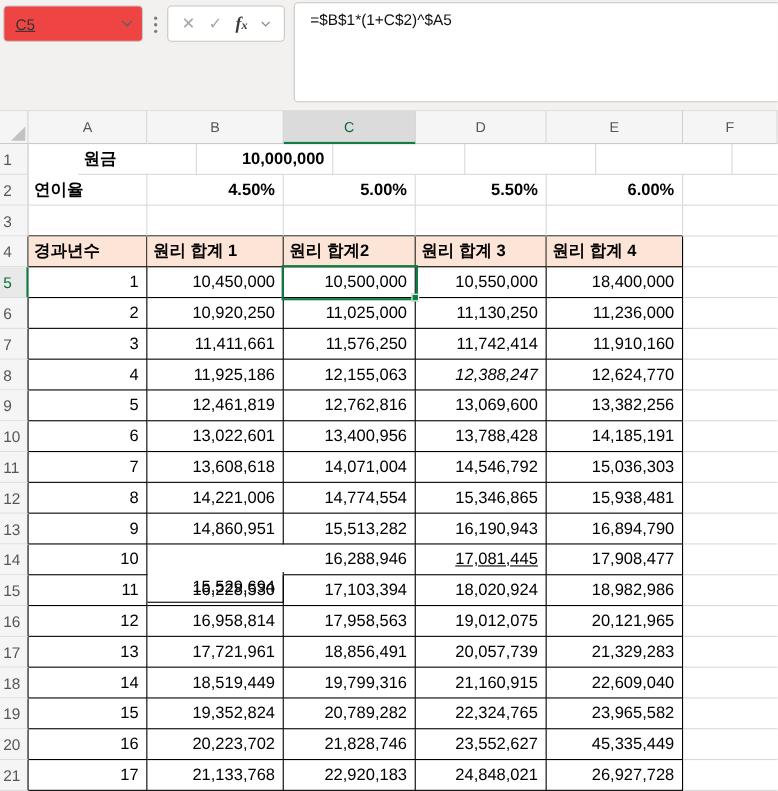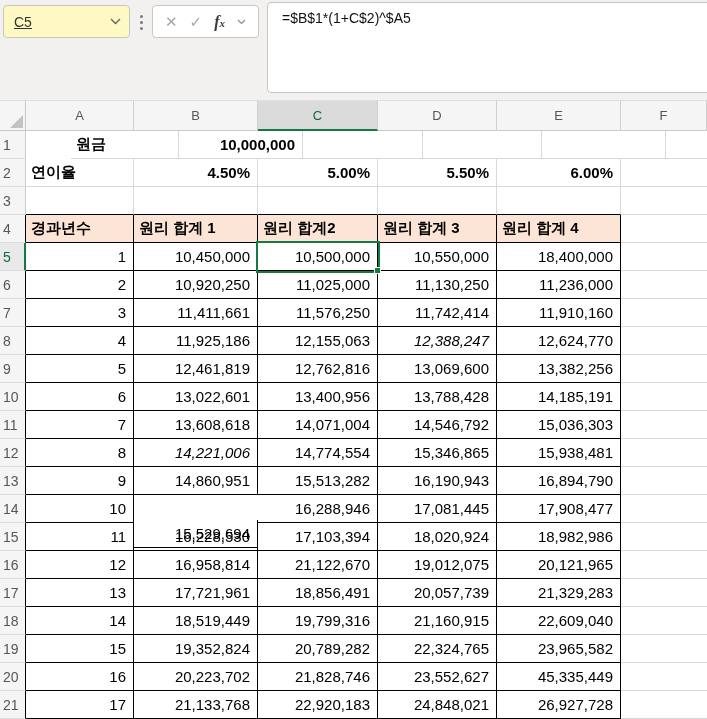--- a/index.html
+++ b/index.html
@@ -1,21 +1,21 @@
 <!DOCTYPE html>
 <html><head>
 <meta charset="utf-8">
 <style>
   * { margin:0; padding:0; box-sizing:border-box; }
   html,body { width:707px; height:719px; overflow:hidden; }
   body { font-family:"Liberation Sans","DejaVu Sans",sans-serif; background:#fff; position:relative; }
 
   
   .topbar { position:absolute; left:0; top:0; width:707px; height:100px; background:#f2f1ef; }
-  .namebox { position:absolute; left:3px; top:5px; width:127px; height:33px; background:#fef9c3;
+  .namebox { position:absolute; left:3px; top:5px; width:127px; height:33px; background:#ef4444;
              border:1px solid #c8c6c4; border-radius:4px; display:flex; align-items:center;
              padding:0 8px 0 10px; font-size:14px; color:#333;text-decoration:underline; }
   .namebox .nb-text { flex:1; }
   .dots-sep { position:absolute; left:137px; top:10px; width:8px; height:24px; display:flex;
               flex-direction:column; align-items:center; justify-content:center; gap:3px; }
   .dots-sep i { width:3px; height:3px; border-radius:50%; background:#7a7a7a; }
   .fxgroup { position:absolute; left:152px; top:5px; width:107px; height:33px; background:#fff;
              border:1px solid #c8c6c4; border-radius:4px; display:flex; align-items:center;
              justify-content:space-evenly; }
   .btn-x, .btn-check { font-size:15px; color:#a6a6a6; line-height:1; }
@@ -215,54 +215,54 @@
     <div class="row">
       <div class="cell table ar" style="width: 108px;">7</div>
       <div class="cell table ar" style="width: 124px;">13,608,618</div>
       <div class="cell table ar" style="width: 120px;">14,071,004</div>
       <div class="cell table ar" style="width: 119px;">14,546,792</div>
       <div class="cell table ar" style="width: 124px;">15,036,303</div>
       <div class="cell light noright" style="width: 86px;"></div>
     </div>
     <div class="row">
       <div class="cell table ar" style="width: 108px;">8</div>
-      <div class="cell table ar" style="width: 124px; font-style: italic;">14,221,006</div>
+      <div class="cell table ar" style="width: 124px;">14,221,006</div>
       <div class="cell table ar" style="width: 120px;">14,774,554</div>
       <div class="cell table ar" style="width: 119px;">15,346,865</div>
       <div class="cell table ar" style="width: 124px;">15,938,481</div>
       <div class="cell light noright" style="width: 86px;"></div>
     </div>
     <div class="row">
       <div class="cell table ar" style="width: 108px;">9</div>
       <div class="cell table ar" style="width: 124px;">14,860,951</div>
       <div class="cell table ar" style="width: 120px;">15,513,282</div>
       <div class="cell table ar" style="width: 119px;">16,190,943</div>
       <div class="cell table ar" style="width: 124px;">16,894,790</div>
       <div class="cell light noright" style="width: 86px;"></div>
     </div>
     <div class="row">
       <div class="cell table ar" style="width: 108px;">10</div>
       <div class="cell table ar" style="width: 124px; margin-top: 25px;">15,529,694</div>
       <div class="cell table ar" style="width: 120px;">16,288,946</div>
-      <div class="cell table ar" style="width: 119px;">17,081,445</div>
+      <div class="cell table ar" style="width: 119px; text-decoration: underline;">17,081,445</div>
       <div class="cell table ar" style="width: 124px;">17,908,477</div>
       <div class="cell light noright" style="width: 86px;"></div>
     </div>
     <div class="row">
       <div class="cell table ar" style="width: 108px;">11</div>
       <div class="cell table ar" style="width: 124px;">16,228,530</div>
       <div class="cell table ar" style="width: 120px;">17,103,394</div>
       <div class="cell table ar" style="width: 119px;">18,020,924</div>
       <div class="cell table ar" style="width: 124px;">18,982,986</div>
       <div class="cell light noright" style="width: 86px;"></div>
     </div>
     <div class="row">
       <div class="cell table ar" style="width: 108px;">12</div>
       <div class="cell table ar" style="width: 124px;">16,958,814</div>
-      <div class="cell table ar" style="width: 120px;">21,122,670</div>
+      <div class="cell table ar" style="width: 120px;">17,958,563</div>
       <div class="cell table ar" style="width: 119px;">19,012,075</div>
       <div class="cell table ar" style="width: 124px;">20,121,965</div>
       <div class="cell light noright" style="width: 86px;"></div>
     </div>
     <div class="row">
       <div class="cell table ar" style="width: 108px;">13</div>
       <div class="cell table ar" style="width: 124px;">17,721,961</div>
       <div class="cell table ar" style="width: 120px;">18,856,491</div>
       <div class="cell table ar" style="width: 119px;">20,057,739</div>
       <div class="cell table ar" style="width: 124px;">21,329,283</div>

